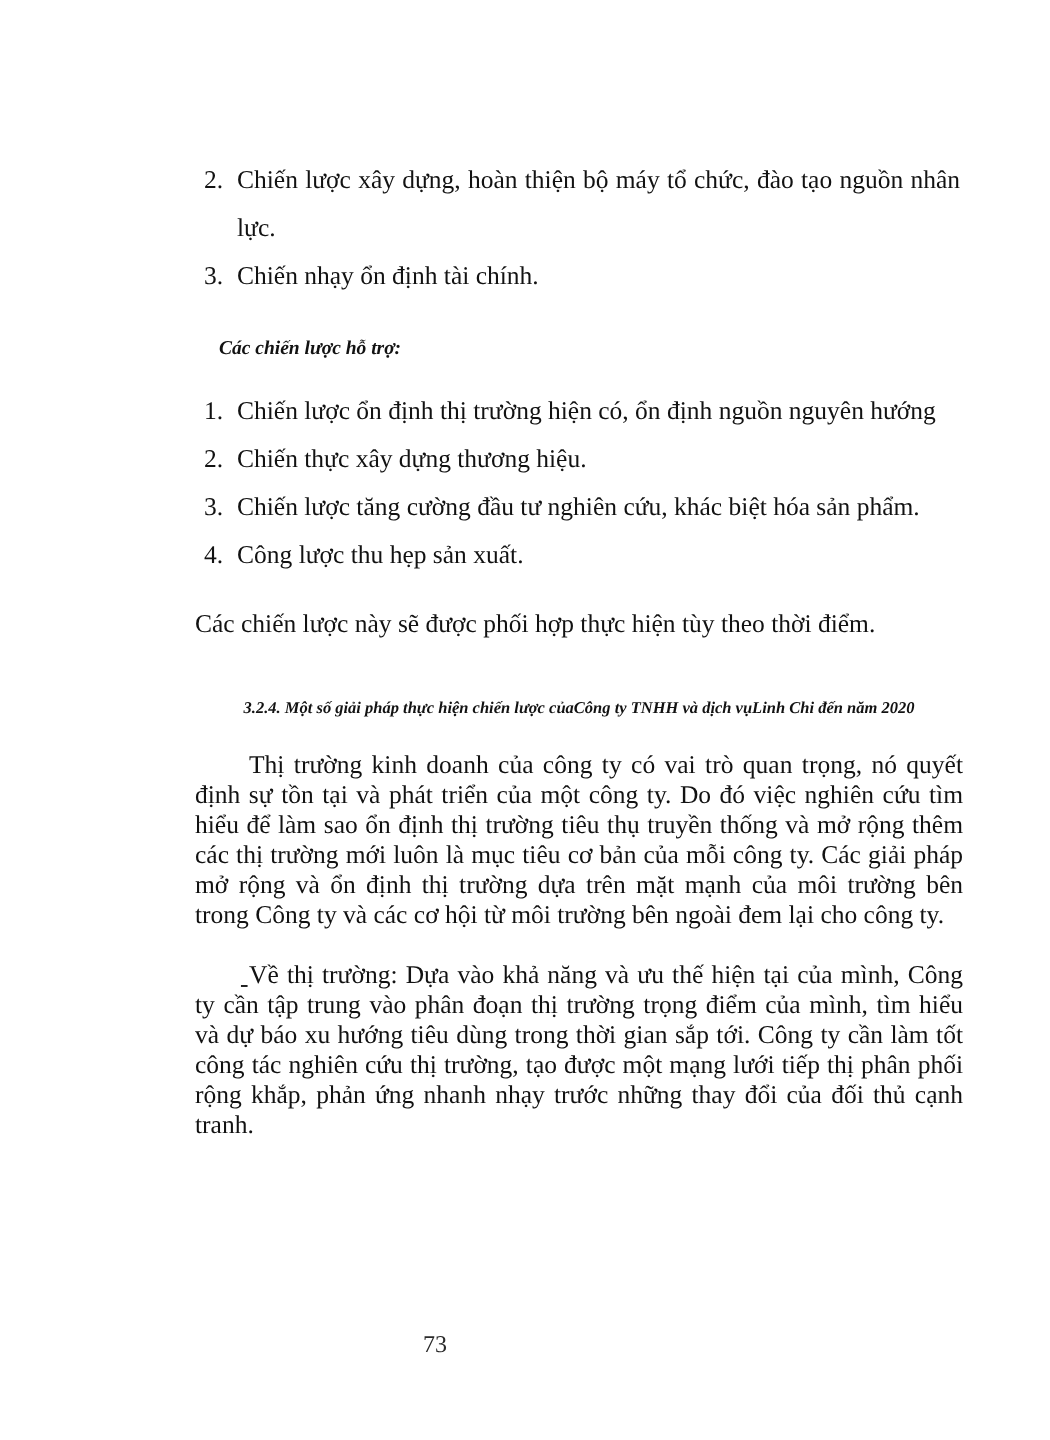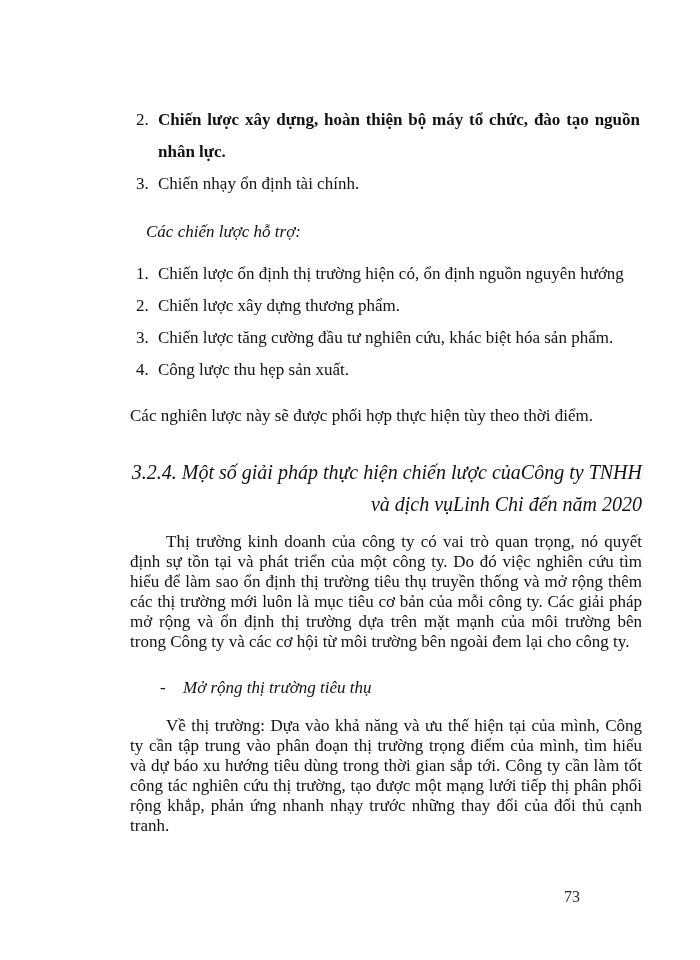--- a/index.html
+++ b/index.html
@@ -53,46 +53,46 @@
     font-size: 17px;
   }
   .num-item .itext {
     display: block;
   }
 
   
   .num-item.wrap .itext {
     text-align: justify;
     text-justify: inter-word;
-    font-weight: bold;
   }
 
   
   .italic-lead {
     font-style: italic;
-    font-size: 17px;
+    font-size: 13px;
     line-height: 32px;
     margin: 16px 0 10px 16px;
+    font-weight: bold;
   }
 
   
   .plain-line {
     font-size: 17px;
     line-height: 32px;
     margin: 14px 0 0 0;
   }
 
   
   .heading {
-    font-weight: normal;
+    font-weight: bold;
     font-style: italic;
-    font-size: 20px;
+    font-size: 11px;
     line-height: 32px;
     margin: 24px 0 0 0;
-    text-align: right;
+    text-align: center;
     width: 512px;
   }
 
   
   .body-par {
     font-size: 17px;
     line-height: 20px;
     text-align: justify;
     text-justify: inter-word;
     text-indent: 36px;
@@ -121,21 +121,21 @@
   }
 
   .lead-italic { }
 
   
   .page-number {
     position: absolute;
     left: 0;
     top: 888px;
     width: 580px;
-    text-align: right;
+    text-align: center;
     font-size: 16px;
     color: #2a2a2a;
   }
 </style>
 </head>
 <body>
 
 <div class="page">
   <div class="content">
 
@@ -152,41 +152,40 @@
 
     <p class="italic-lead">Các chiến lược hỗ trợ:</p>
 
     <ul class="num-list">
       <li class="num-item">
         <span class="marker">1.</span>
         <span class="itext">Chiến lược ổn định thị trường hiện có, ổn định nguồn nguyên hướng</span>
       </li>
       <li class="num-item">
         <span class="marker">2.</span>
-        <span class="itext">Chiến lược xây dựng thương phẩm.</span>
+        <span class="itext">Chiến thực xây dựng thương hiệu.</span>
       </li>
       <li class="num-item">
         <span class="marker">3.</span>
         <span class="itext">Chiến lược tăng cường đầu tư nghiên cứu, khác biệt hóa sản phẩm.</span>
       </li>
       <li class="num-item">
         <span class="marker">4.</span>
         <span class="itext">Công lược thu hẹp sản xuất.</span>
       </li>
     </ul>
 
-    <p class="plain-line">Các nghiên lược này sẽ được phối hợp thực hiện tùy theo thời điểm.</p>
+    <p class="plain-line">Các chiến lược này sẽ được phối hợp thực hiện tùy theo thời điểm.</p>
 
     <h3 class="heading">3.2.4. Một số giải pháp thực hiện chiến lược củaCông ty TNHH và dịch vụLinh Chi đến năm 2020</h3>
 
     <p class="body-par">Thị trường kinh doanh của công ty có vai trò quan trọng, nó quyết định sự tồn tại và phát triển của một công ty. Do đó việc nghiên cứu tìm hiểu để làm sao ổn định thị trường tiêu thụ truyền thống và mở rộng thêm các thị trường mới luôn là mục tiêu cơ bản của mỗi công ty. Các giải pháp mở rộng và ổn định thị trường dựa trên mặt mạnh của môi trường bên trong Công ty và các cơ hội từ môi trường bên ngoài đem lại cho công ty.</p>
 
     <p class="dash-line">
       <span class="dash">-</span>
-      <span class="dtext">Mở rộng thị trường tiêu thụ</span>
     </p>
 
     <p class="body-par">
       <span class="lead-italic">Về thị trường:</span><span> Dựa vào khả năng và ưu thế hiện tại của mình, Công ty cần tập trung vào phân đoạn thị trường trọng điểm của mình, tìm hiểu và dự báo xu hướng tiêu dùng trong thời gian sắp tới. Công ty cần làm tốt công tác nghiên cứu thị trường, tạo được một mạng lưới tiếp thị phân phối rộng khắp, phản ứng nhanh nhạy trước những thay đổi của đối thủ cạnh tranh.</span>
     </p>
 
   </div>
 
   <div class="page-number">73</div>
 </div>

